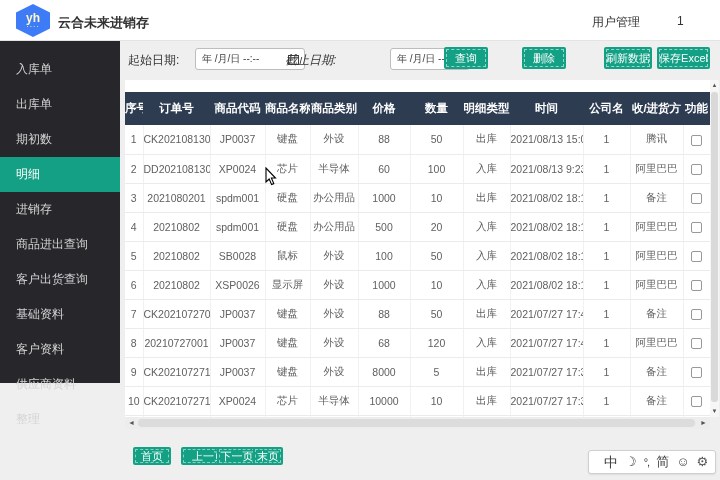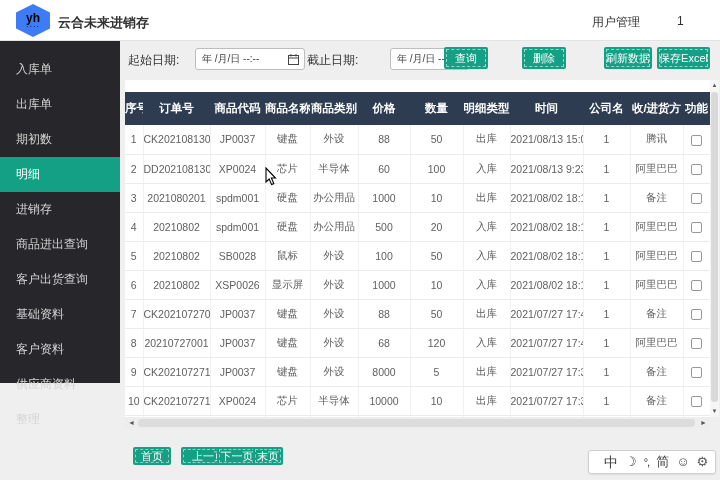--- a/index.html
+++ b/index.html
@@ -3,21 +3,21 @@
 <meta charset="utf-8">
 <style>
   * { margin:0; padding:0; box-sizing:border-box; }
   html,body { width:720px; height:480px; overflow:hidden; }
   body { position:relative; font-family:"Liberation Sans","DejaVu Sans",sans-serif; background:#efefef; }
 
   
   .topbar { position:absolute; left:0; top:0; width:720px; height:41px; background:#ffffff; border-bottom:1px solid #e4e4e4; }
   .logo { position:absolute; left:16px; top:4px; width:34px; height:33px; background:#3d7bf7;
           clip-path:polygon(50% 0,100% 26%,100% 74%,50% 100%,0 74%,0 26%);
-          color:#000000; display:flex; flex-direction:column; align-items:center; justify-content:center; }
+          color:#fef9c3; display:flex; flex-direction:column; align-items:center; justify-content:center; }
   .logo-text { font-size:12px; font-weight:bold; line-height:11px; }
   .logo-dots { font-size:7px; line-height:5px; letter-spacing:1px; }
   .app-title { position:absolute; left:58px; top:14px; font-size:13px; font-weight:600; color:#333; }
   .user-menu { position:absolute; left:592px; top:14px; font-size:12px; color:#333; cursor:pointer; }
   .user-count { position:absolute; left:677px; top:14px; font-size:12px; color:#333; }
 
   
   .sidebar { position:absolute; left:0; top:41px; width:120px; height:342px; background:#27272b; padding-top:11px; }
   .side-item { height:35px; line-height:35px; padding-left:16px; font-size:12px; color:#d4d4d4; cursor:pointer; white-space:nowrap; }
   .side-item.active { background:#14a085; color:#ffffff; }
@@ -95,21 +95,21 @@
 <div class="filter-label" style="left:128px;">起始日期:</div>
 <div class="date-input" style="left:163px; width:110px;">
   <span>年 /月/日 --:--</span>
   <svg width="11" height="11" viewBox="0 0 11 11">
     <rect x="0.5" y="1.5" width="10" height="9" fill="none" stroke="#444" stroke-width="1"></rect>
     <line x1="0.5" y1="4" x2="10.5" y2="4" stroke="#444" stroke-width="1"></line>
     <line x1="3" y1="0" x2="3" y2="2.5" stroke="#444" stroke-width="1"></line>
     <line x1="8" y1="0" x2="8" y2="2.5" stroke="#444" stroke-width="1"></line>
   </svg>
 </div>
-<div class="filter-label" style="left:307px;">截止日期:</div>
+<div class="filter-label" style="left:285px;font-style:italic;">截止日期:</div>
 <div class="date-input" style="left:358px; width:80px;">
   <span>年 /月/日 --:--</span>
   <svg width="11" height="11" viewBox="0 0 11 11">
     <rect x="0.5" y="1.5" width="10" height="9" fill="none" stroke="#444" stroke-width="1"></rect>
     <line x1="0.5" y1="4" x2="10.5" y2="4" stroke="#444" stroke-width="1"></line>
     <line x1="3" y1="0" x2="3" y2="2.5" stroke="#444" stroke-width="1"></line>
     <line x1="8" y1="0" x2="8" y2="2.5" stroke="#444" stroke-width="1"></line>
   </svg>
 </div>
 <button class="btn" style="left:444px; width:44px;">查询</button>

